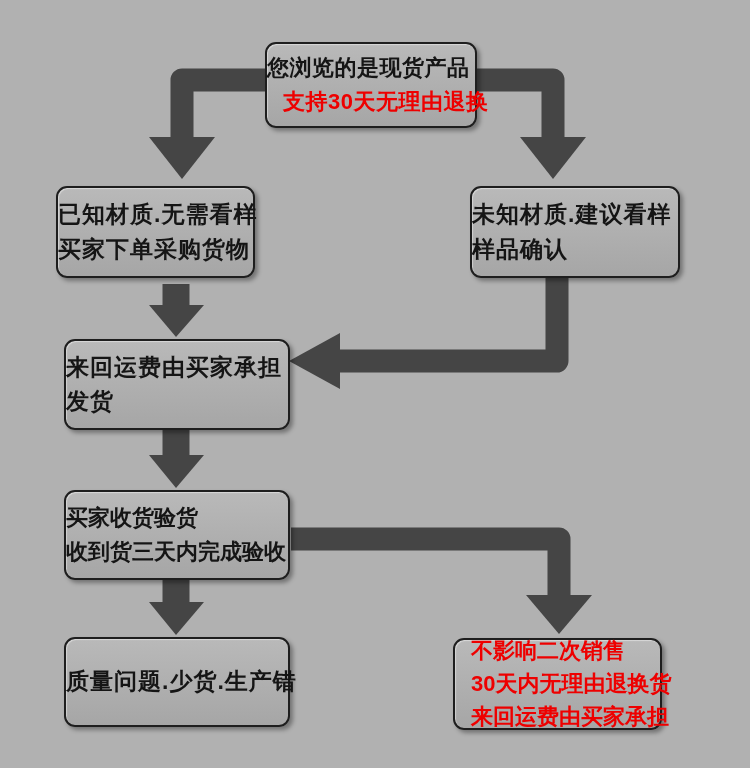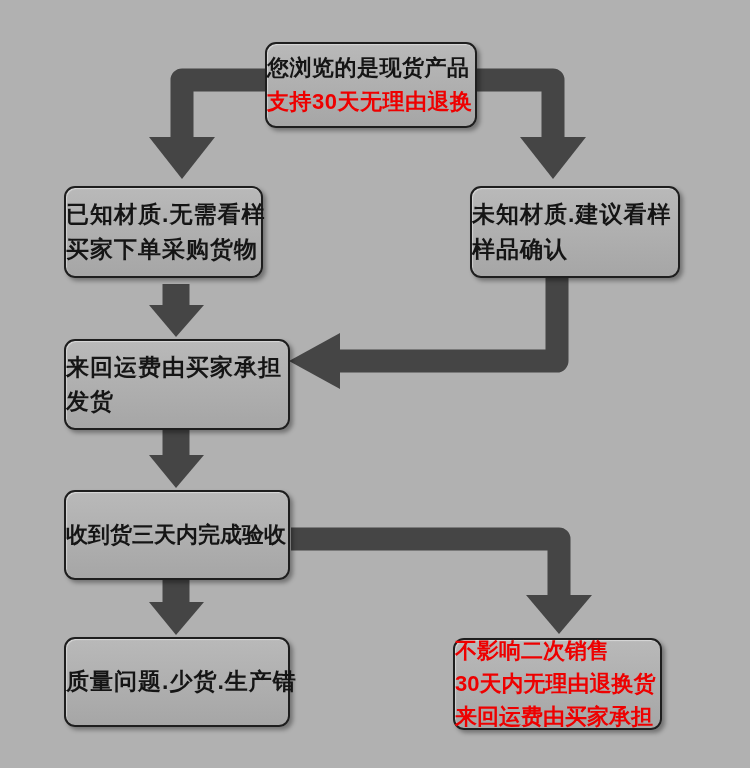--- a/index.html
+++ b/index.html
@@ -28,21 +28,21 @@
     border-radius:11px;
     background:linear-gradient(180deg,var(--box-fill-top),var(--box-fill-bottom));
     box-shadow:3px 3px 4px rgba(0,0,0,0.35), inset 1px 1px 1px rgba(255,255,255,0.45);
     display:flex;flex-direction:column;align-items:flex-start;justify-content:center;
     gap:9px;
   }
   .line{
     color:var(--ink);font-weight:700;font-size:23px;line-height:1.1;
     white-space:nowrap;letter-spacing:1px;
   }
-  .line.red{color:var(--red);}
+  .line.red{color:var(--red);padding-left:16px;}
   .box-browsing .line{font-size:22px;letter-spacing:0.5px;}
   .box-unknown .line{font-size:23px;}
   .box-inspect .line{font-size:22px;letter-spacing:0px;}
   .box-return{}
   .box-return .line{font-size:22px;letter-spacing:0px;}
 </style>
 </head>
 <body>
 
 <div class="stage">
@@ -83,36 +83,37 @@
       <polyline class="arrow-stroke" points="291,539 559,539 559,598" stroke-linejoin="round"></polyline>
       <polygon class="arrow-head" points="526,595 592,595 559,634"></polygon>
     </g>
   </svg>
 
   <div class="box box-browsing" style="left:265px;top:42px;width:212px;height:86px;">
     <div class="line">您浏览的是现货产品</div>
     <div class="line red">支持30天无理由退换</div>
   </div>
 
-  <div class="box box-known" style="left:64px;top:186px;width:199px;height:92px;">
+  <div class="box box-known" style="left:56px;top:186px;width:199px;height:92px;">
     <div class="line">已知材质.无需看样</div>
     <div class="line">买家下单采购货物</div>
   </div>
 
   <div class="box box-unknown" style="left:470px;top:186px;width:210px;height:92px;">
     <div class="line">未知材质.建议看样</div>
     <div class="line">样品确认</div>
   </div>
 
   <div class="box box-ship" style="left:64px;top:339px;width:226px;height:91px;">
     <div class="line">来回运费由买家承担</div>
     <div class="line">发货</div>
   </div>
 
   <div class="box box-inspect" style="left:64px;top:490px;width:226px;height:90px;">
+    <div class="line">买家收货验货</div>
     <div class="line">收到货三天内完成验收</div>
   </div>
 
   <div class="box box-quality" style="left:64px;top:637px;width:226px;height:90px;gap:44px;">
     <div class="line">质量问题.少货.生产错</div>
   </div>
 
   <div class="box box-return" style="left:453px;top:638px;width:209px;height:92px;">
     <div class="line red">不影响二次销售</div>
     <div class="line red">30天内无理由退换货</div>

